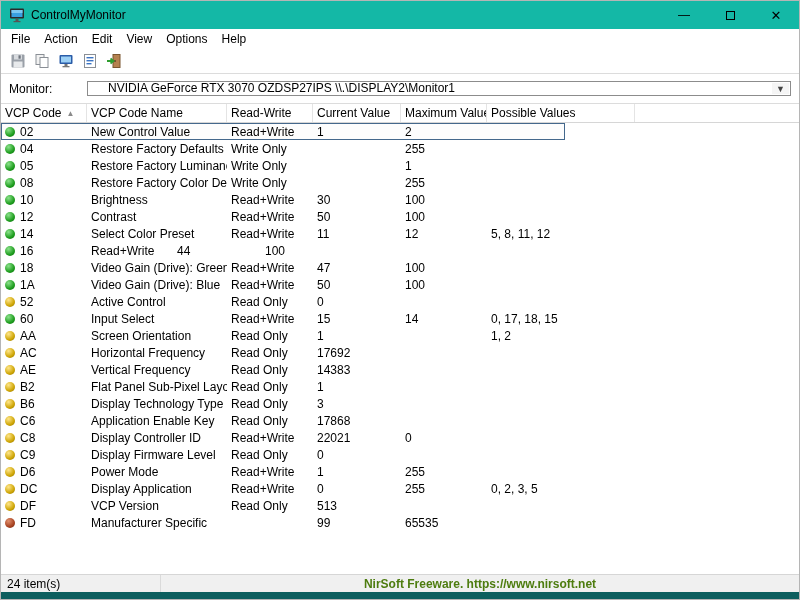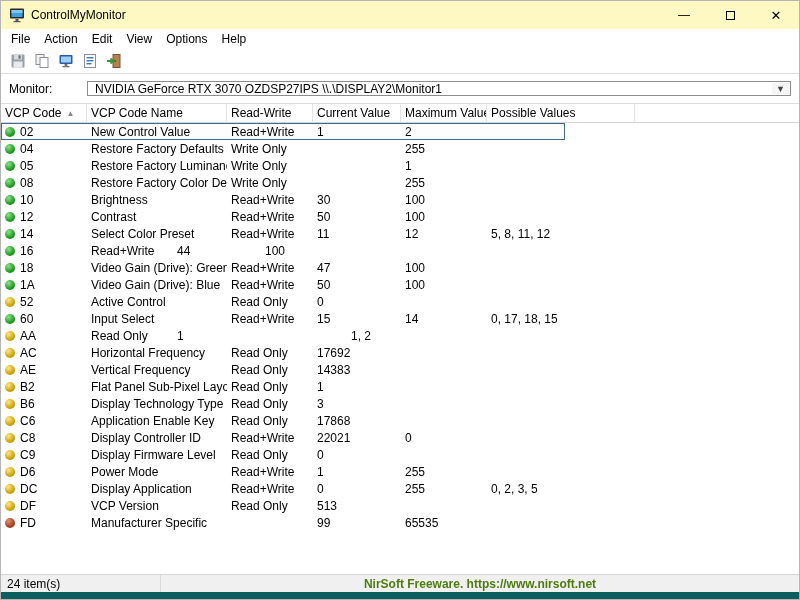--- a/index.html
+++ b/index.html
@@ -7,38 +7,38 @@
   body {
     font-family: "Liberation Sans", sans-serif;
     font-size: 12px;
     color: #000;
     background: #fff;
     display: flex;
     flex-direction: column;
     border: 1px solid #b5b5b5;
   }
   
-  .titlebar { height:28px; flex:0 0 28px; display:flex; align-items:center; background:#fef9c3;justify-content:flex-end; }
+  .titlebar { height:28px; flex:0 0 28px; display:flex; align-items:center; background:#14b8a6;justify-content:flex-end; }
   .app-icon { width:16px; height:16px; margin:0 6px 0 8px; flex:0 0 16px; }
   .title-text { font-size:12px; }
   .win-controls { margin-left:auto; display:flex; height:100%; }
   .win-btn { width:46px; height:100%; display:flex; align-items:center; justify-content:center; font-size:12px; color:#000; cursor:default; }
   .maxi-box { width:9px; height:9px; border:1px solid #000; display:inline-block; }
   .close-glyph { font-size:13px; }
   
   .menubar { height:20px; flex:0 0 20px; display:flex; align-items:center; padding-left:3px; background:#fff; }
   .menu-item { padding:2px 7px; cursor:default; }
   
   .toolbar { height:25px; flex:0 0 25px; display:flex; align-items:center; gap:6px; padding-left:8px; background:#fff; border-bottom:1px solid #dcdcdc; }
   .tb-icon { width:18px; height:18px; display:flex; align-items:center; justify-content:center; }
   .tb-icon svg { width:16px; height:16px; }
   
   .monitor-row { height:30px; flex:0 0 30px; display:flex; align-items:center; padding:0 8px; background:#fff; border-bottom:1px solid #dcdcdc; }
   .monitor-label { width:78px; flex:0 0 78px; }
-  .combo { flex:1; height:15px; border:1px solid #8c8c8c; background:#fff; display:flex; align-items:center; padding-left:7px; position:relative; white-space:nowrap; overflow:hidden; }
+  .combo { flex:1; height:15px; border:1px solid #8c8c8c; background:#fff; display:flex; align-items:flex-end; padding-left:20px; position:relative; white-space:nowrap; overflow:hidden; }
   .combo-arrow { position:absolute; right:1px; top:1px; bottom:1px; width:17px; display:flex; align-items:center; justify-content:center; color:#444; font-size:9px; background:#f5f5f5; }
   
   .listview { flex:1 1 auto; background:#fff; overflow:hidden; display:flex; flex-direction:column; }
   .lv-header { height:19px; flex:0 0 19px; display:flex; border-bottom:1px solid #d6d6d6; background:#fff; }
   .hcell { display:flex; align-items:center; padding:0 4px; border-right:1px solid #e4e4e4; white-space:nowrap; overflow:hidden; cursor:default; }
   .hcell.filler { flex:1; border-right:none; }
   .sort-arrow { margin-left:5px; font-size:8px; color:#8a8a8a; }
   .w-code { width:86px; flex:0 0 86px; }
   .w-name { width:140px; flex:0 0 140px; }
   .w-rw   { width:86px;  flex:0 0 86px; }
@@ -311,20 +311,21 @@
     <div class="cell c-cur w-cur">15</div>
     <div class="cell c-max w-max">14</div>
     <div class="cell c-pos w-pos">0, 17, 18, 15</div>
   </div>
 
   <div class="row">
     <div class="cell c-code w-code">
       <span class="dot dot-yellow"></span>
       <span class="code-text">AA</span>
     </div>
+    <div class="cell c-name w-name">Screen Orientation</div>
     <div class="cell c-rw w-rw">Read Only</div>
     <div class="cell c-cur w-cur">1</div>
     <div class="cell c-max w-max"></div>
     <div class="cell c-pos w-pos">1, 2</div>
   </div>
 
   <div class="row">
     <div class="cell c-code w-code">
       <span class="dot dot-yellow"></span>
       <span class="code-text">AC</span>

